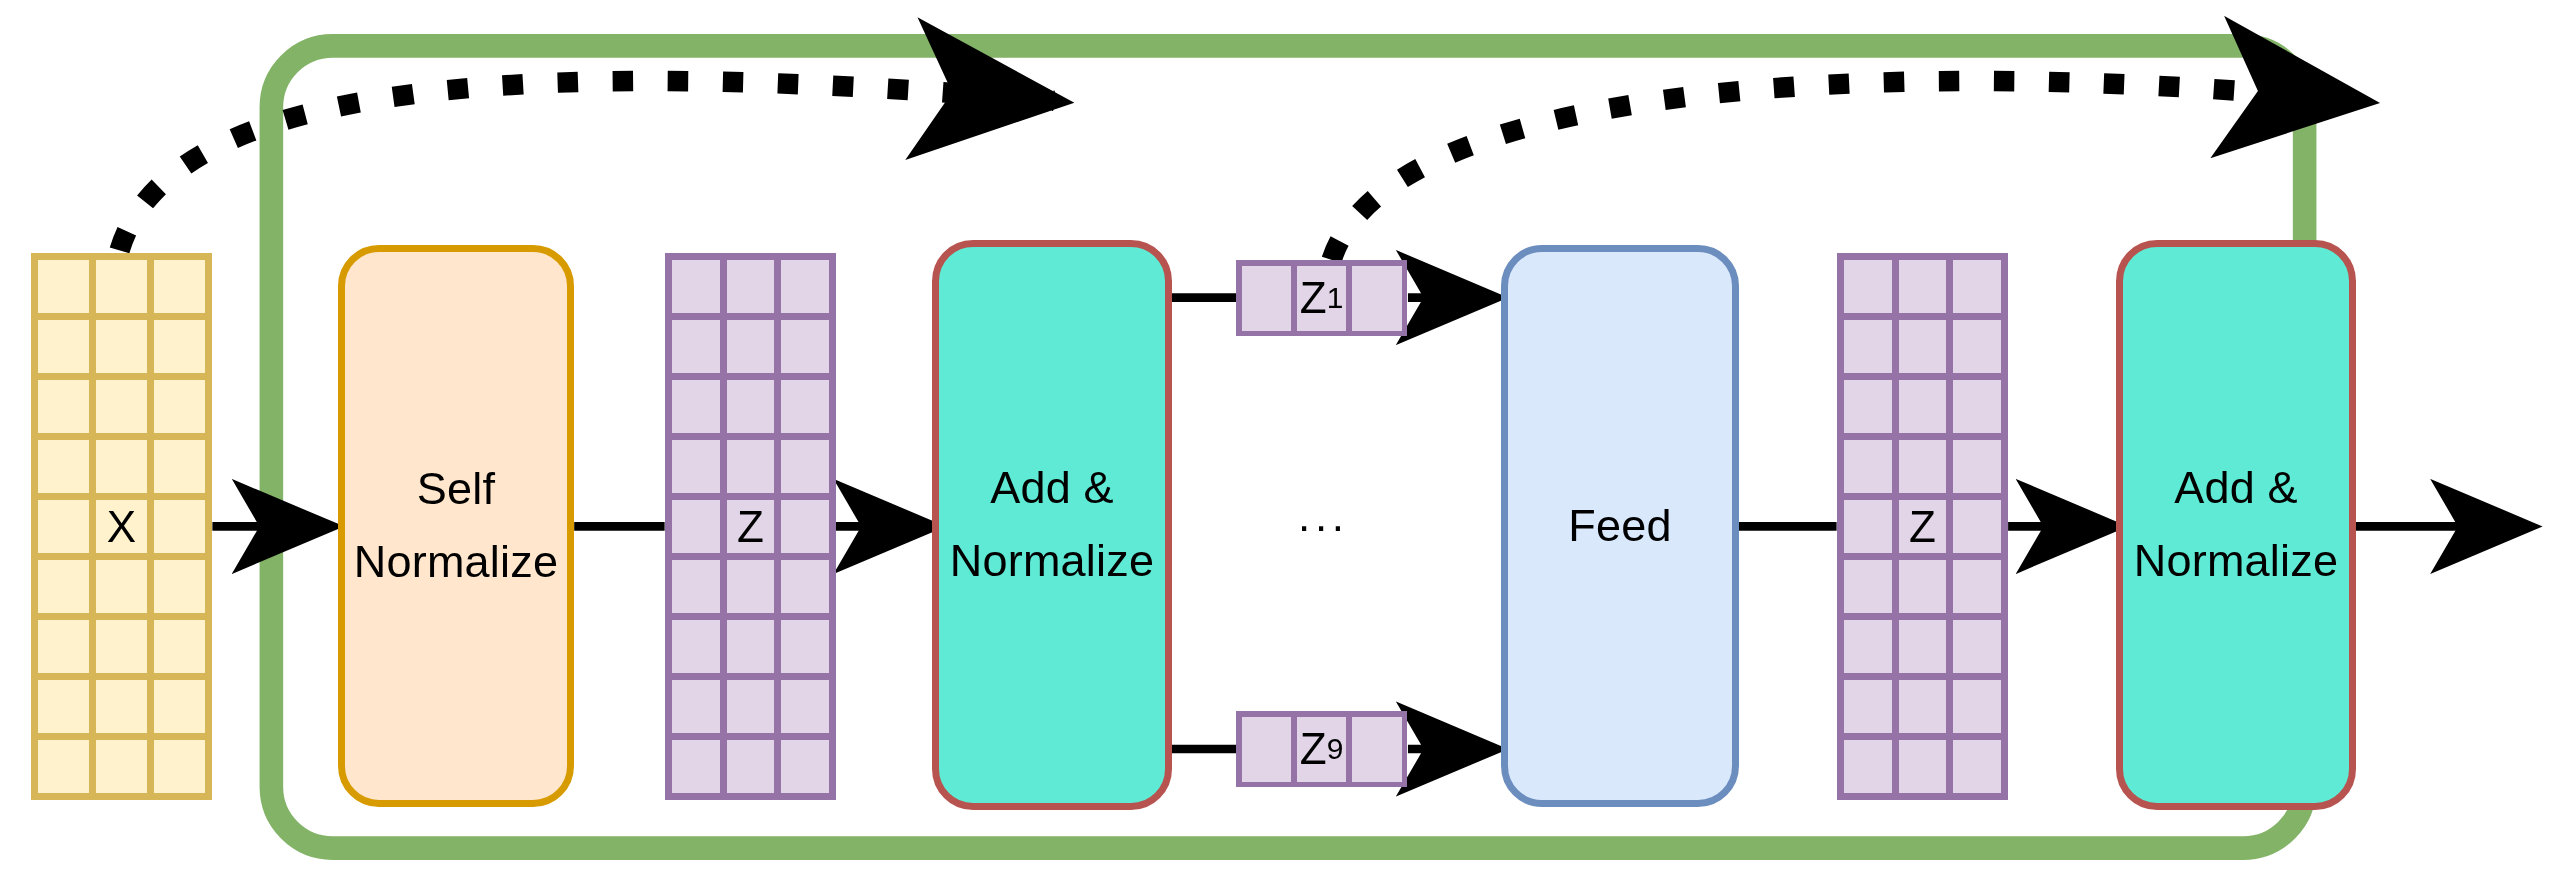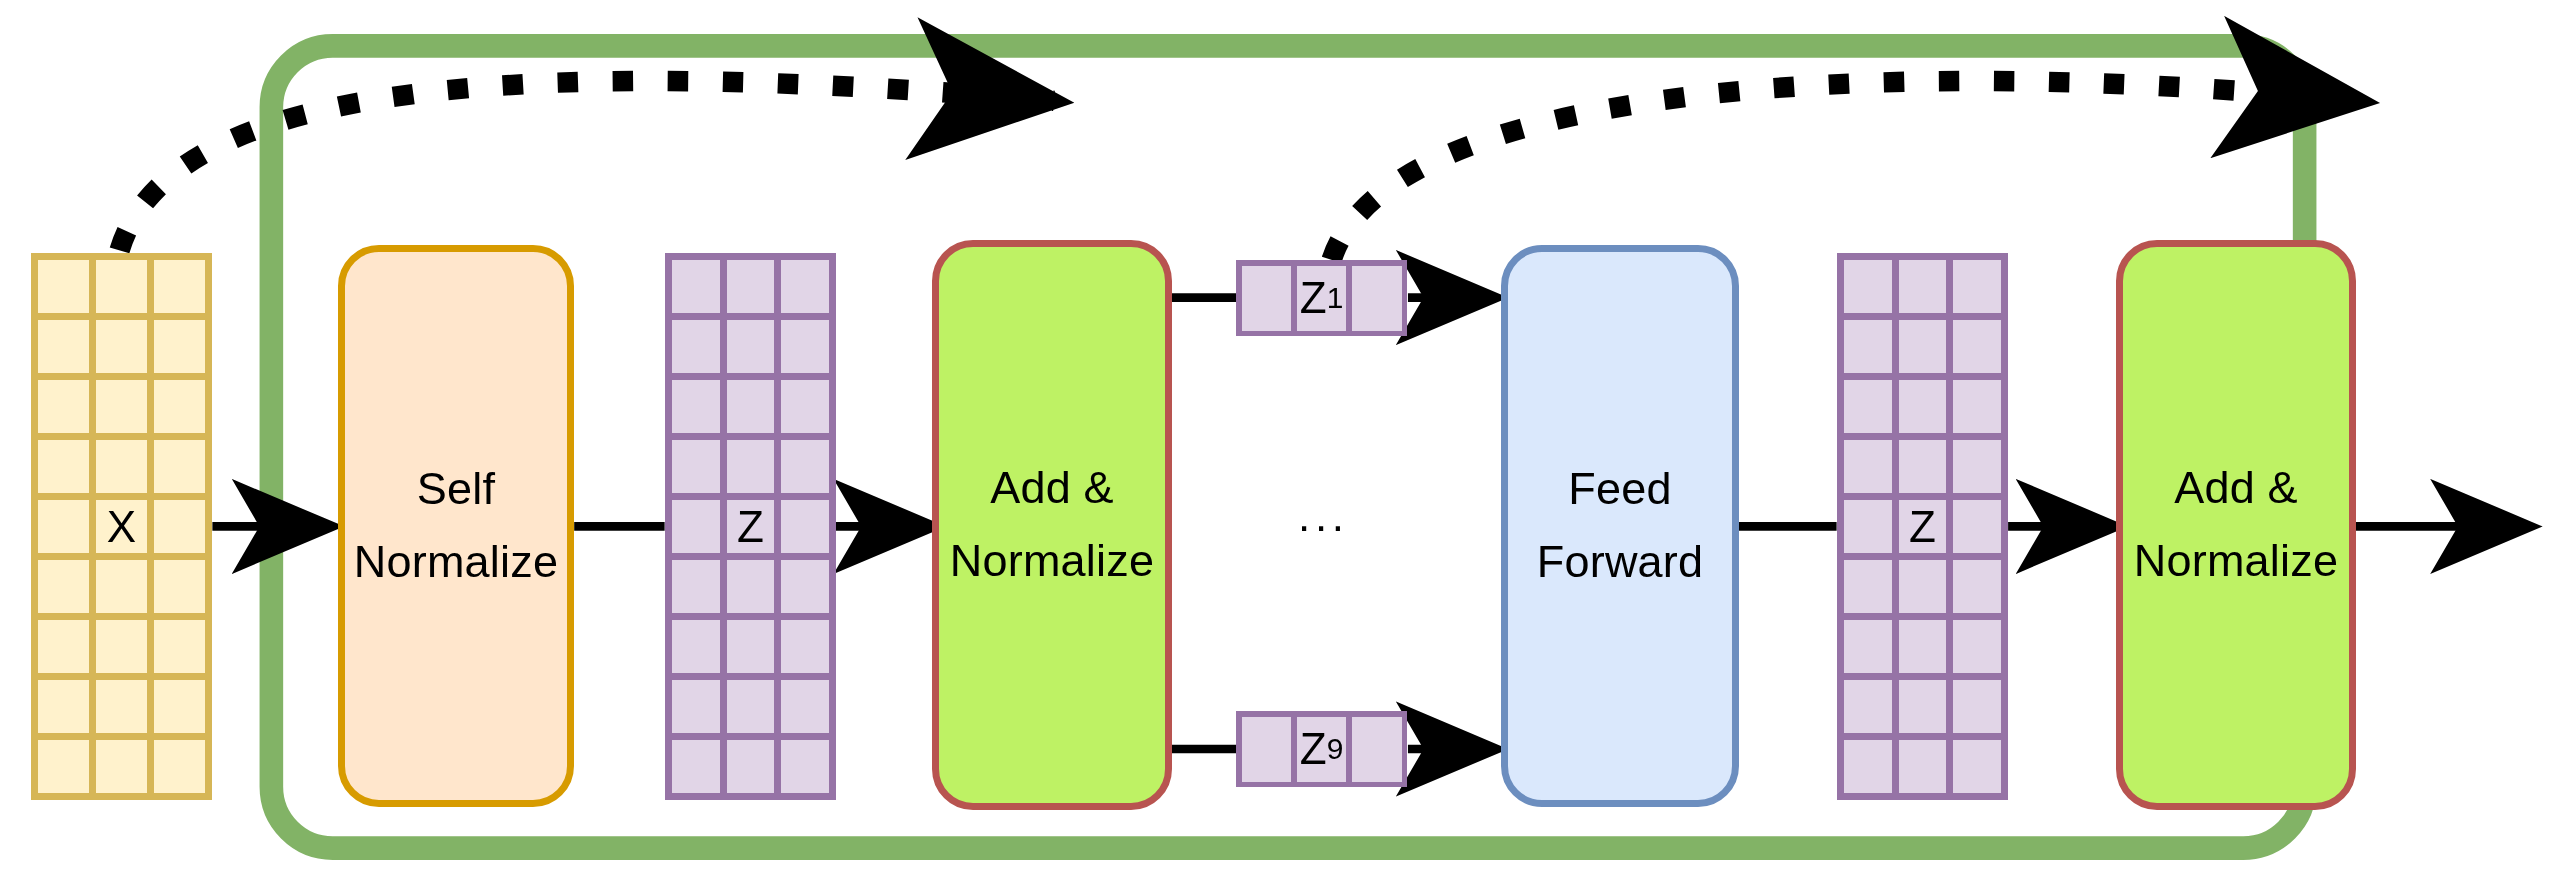--- a/index.html
+++ b/index.html
@@ -11,21 +11,21 @@
   .node{position:absolute;box-sizing:border-box;}
 
   .roundbox{
     border-radius:41px;
     display:flex;flex-direction:column;align-items:center;justify-content:center;
     text-align:right;line-height:1.62;
   }
   .roundbox .lbl{display:block;white-space:nowrap;}
 
   .selfattn{background:#ffe6cc;border:7px solid #d79b00;}
-  .addnorm {background:#bef264;border:7px solid #b85450;}
+  .addnorm {background:#5eead4;border:7px solid #b85450;}
   .feedfwd {background:#dae8fc;border:7px solid #6c8ebf;}
 
   .boxtext{font-size:45px;color:#000;letter-spacing:0.2px;}
 
   
   .matrix{
     position:absolute;box-sizing:border-box;
     display:grid;gap:7px;padding:7px;
   }
   .matrix .cell{box-sizing:border-box;position:relative;}
@@ -186,21 +186,20 @@
     <div class="cell"></div>
     <div class="cell"></div>
     <div class="matlabel">
         <span>Z</span>
         <sub>9</sub>
       </div>
   </div>
 
   <div class="node roundbox feedfwd" style="left:1501px;top:245px;width:238px;height:562px;">
     <span class="boxtext lbl">Feed</span>
-    <span class="boxtext lbl">Forward</span>
   </div>
 
   <div class="matrix mat-z" style="left:1837px;top:253px;width:171px;height:547px;
               grid-template-columns:repeat(3,1fr);grid-template-rows:repeat(9,1fr);">
     <div class="cell"></div>
     <div class="cell"></div>
     <div class="cell"></div>
     <div class="cell"></div>
     <div class="cell"></div>
     <div class="cell"></div>

